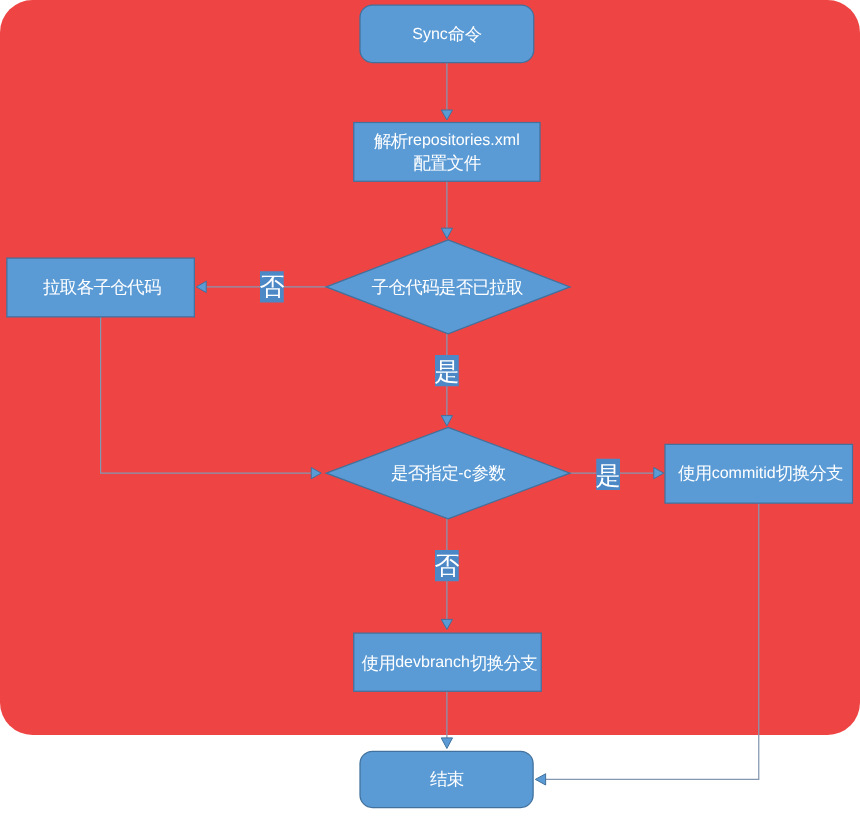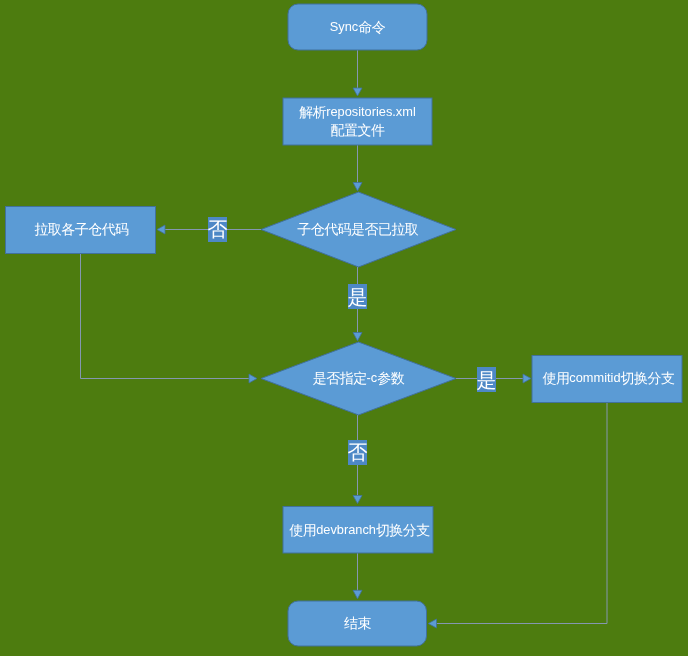--- a/index.html
+++ b/index.html
@@ -1,20 +1,20 @@
 <!DOCTYPE html>
 <html><head>
 <meta charset="utf-8">
 <title>Sync flowchart</title>
 <style>
   html,body{margin:0;padding:0;background:#ffffff;}
   body{width:688px;height:656px;overflow:hidden;
        font-family:"Liberation Sans",sans-serif;
        -webkit-font-smoothing:antialiased;}
-  #canvas{position:relative;width:688px;height:656px;background:#4d7c0f;}
+  #canvas{position:relative;width:688px;height:588px;background:#ef4444;border-radius:26px;}
   svg#flow{position:absolute;left:0;top:0;width:688px;height:656px;display:block;}
 
   .nodetext{fill:#ffffff;font-family:"Liberation Sans",sans-serif;font-size:14px;
             text-anchor:middle;dominant-baseline:middle;}
   .edgelabeltext{fill:#ffffff;font-family:"Liberation Sans",sans-serif;font-size:20px;
             text-anchor:middle;dominant-baseline:middle;}
   .edgelabeltext .cjk{letter-spacing:0;}
   .lat{font-size:12.8px;letter-spacing:0;}
   .cjk{letter-spacing:-0.55px;}
 </style>

